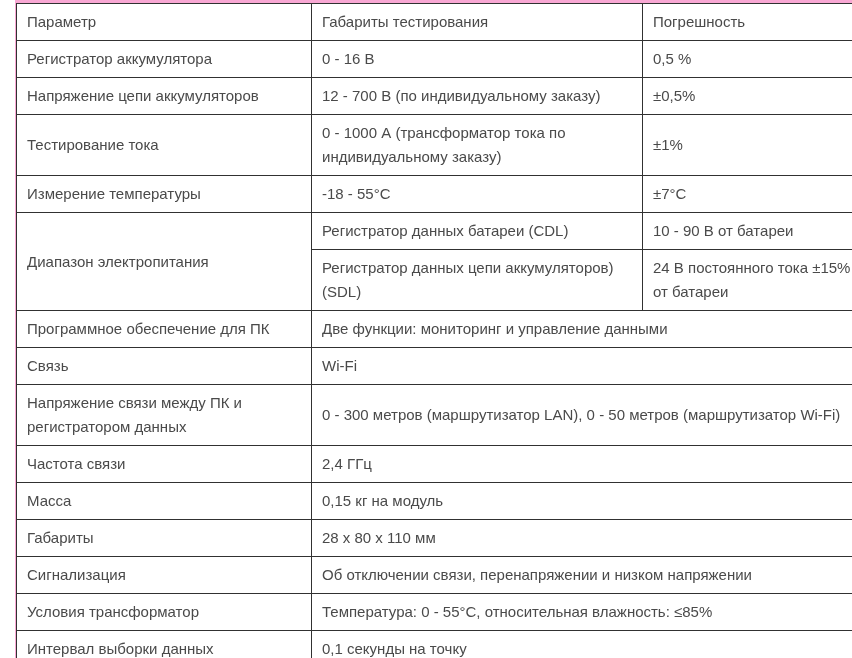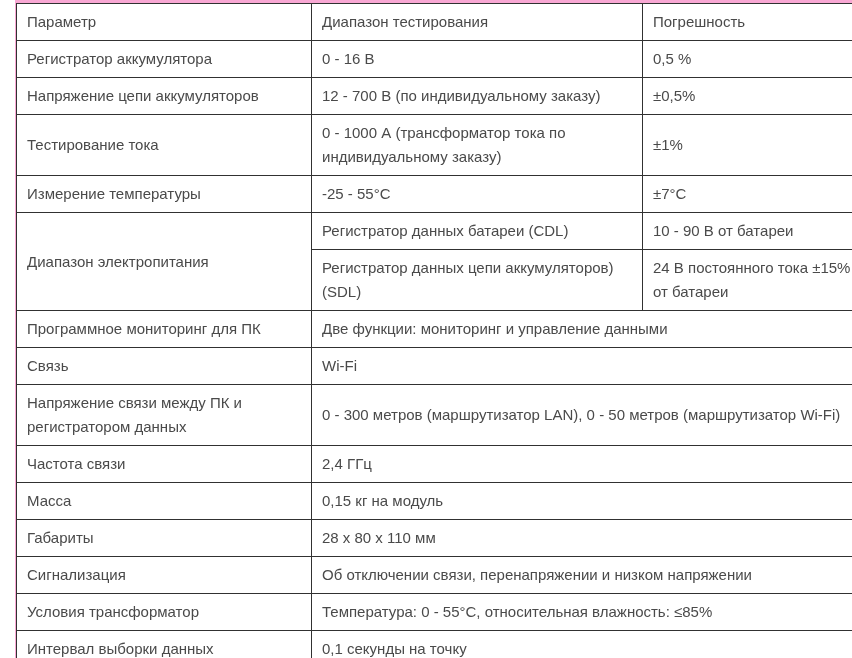--- a/index.html
+++ b/index.html
@@ -50,54 +50,54 @@
 <div class="table-wrap">
   <table class="spec-table">
     <colgroup>
       <col class="c1">
         <col class="c2">
         <col class="c3">
     </colgroup>
     <tbody>
         <tr>
           <td>Параметр</td>
-          <td>Диапазон тестирования</td>
+          <td>Габариты тестирования</td>
           <td>Погрешность</td>
         </tr>
         <tr>
           <td>Регистратор аккумулятора</td>
           <td>0 - 16 В</td>
           <td>0,5 %</td>
         </tr>
         <tr>
           <td>Напряжение цепи аккумуляторов</td>
           <td>12 - 700 В (по индивидуальному заказу)</td>
           <td>±0,5%</td>
         </tr>
         <tr>
           <td>Тестирование тока</td>
           <td>0 - 1000 А (трансформатор тока по индивидуальному заказу)</td>
           <td>±1%</td>
         </tr>
         <tr>
           <td>Измерение температуры</td>
-          <td>-25 - 55°C</td>
+          <td>-18 - 55°C</td>
           <td>±7°C</td>
         </tr>
         <tr>
           <td rowspan="2">Диапазон электропитания</td>
           <td>Регистратор данных батареи (CDL)</td>
           <td>10 - 90 В от батареи</td>
         </tr>
         <tr>
           <td>Регистратор данных цепи аккумуляторов) (SDL)</td>
           <td>24 В постоянного тока ±15% от батареи</td>
         </tr>
         <tr>
-          <td>Программное мониторинг для ПК</td>
+          <td>Программное обеспечение для ПК</td>
           <td colspan="2">Две функции: мониторинг и управление данными</td>
         </tr>
         <tr>
           <td>Связь</td>
           <td colspan="2">Wi-Fi</td>
         </tr>
         <tr>
           <td>Напряжение связи между ПК и регистратором данных</td>
           <td colspan="2">0 - 300 метров (маршрутизатор LAN), 0 - 50 метров (маршрутизатор Wi-Fi)</td>
         </tr>

